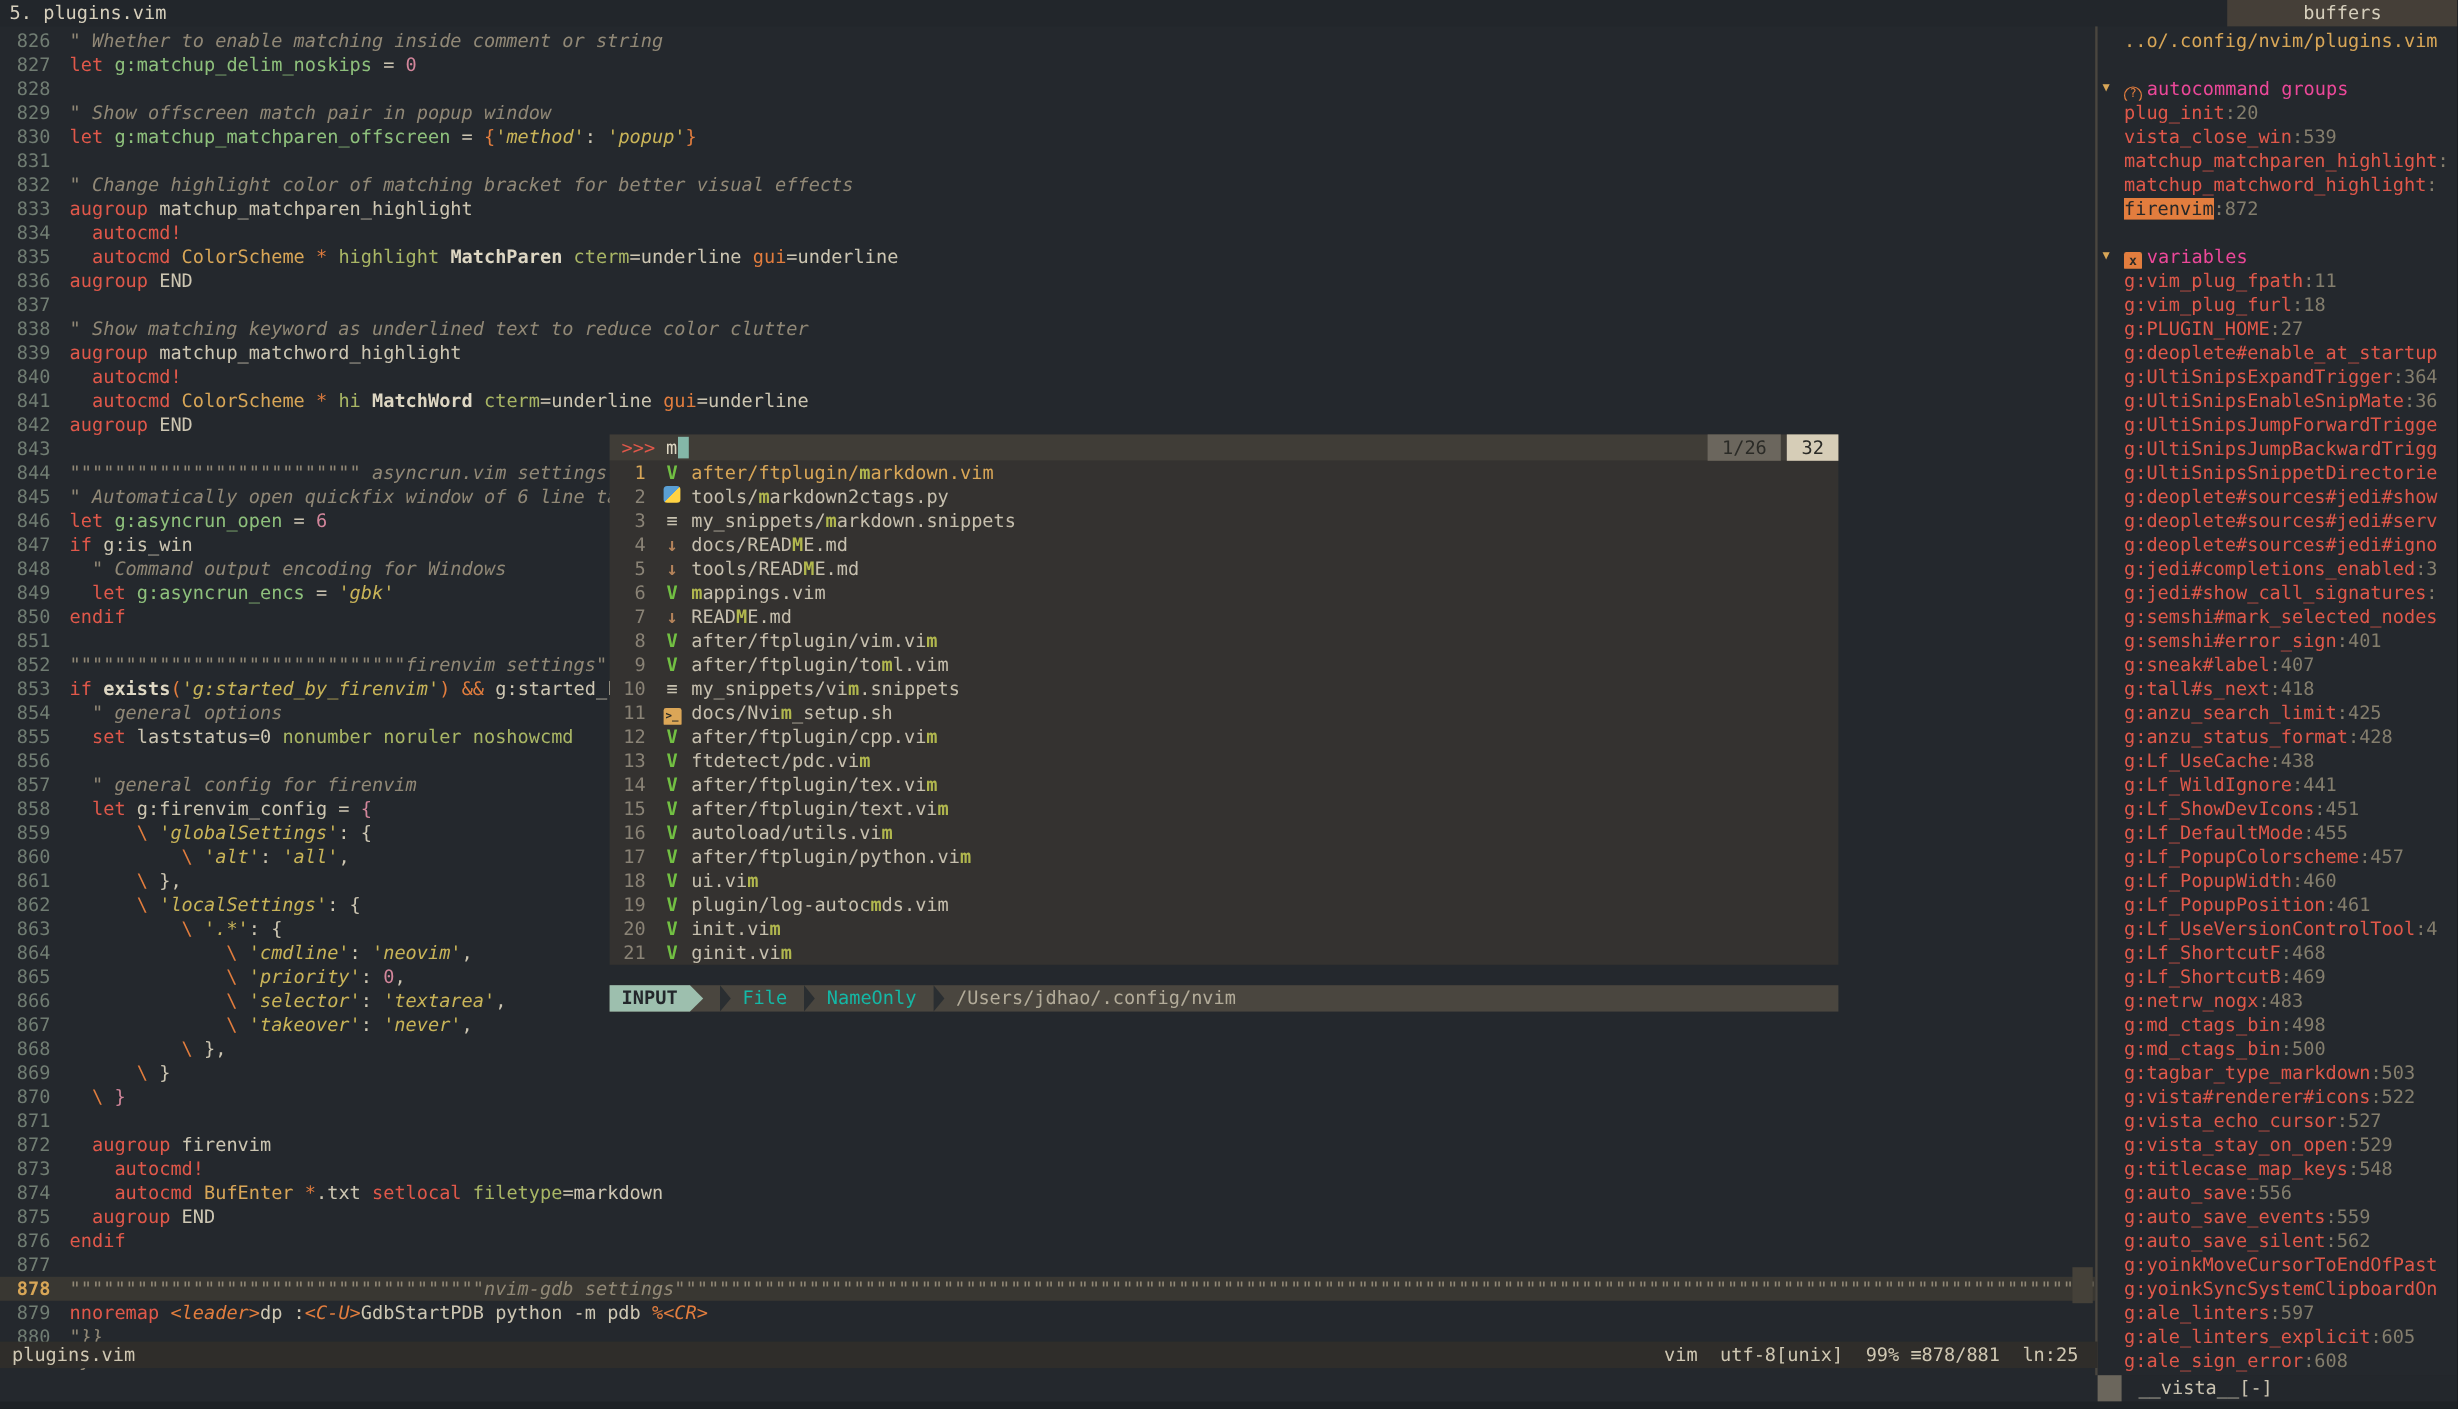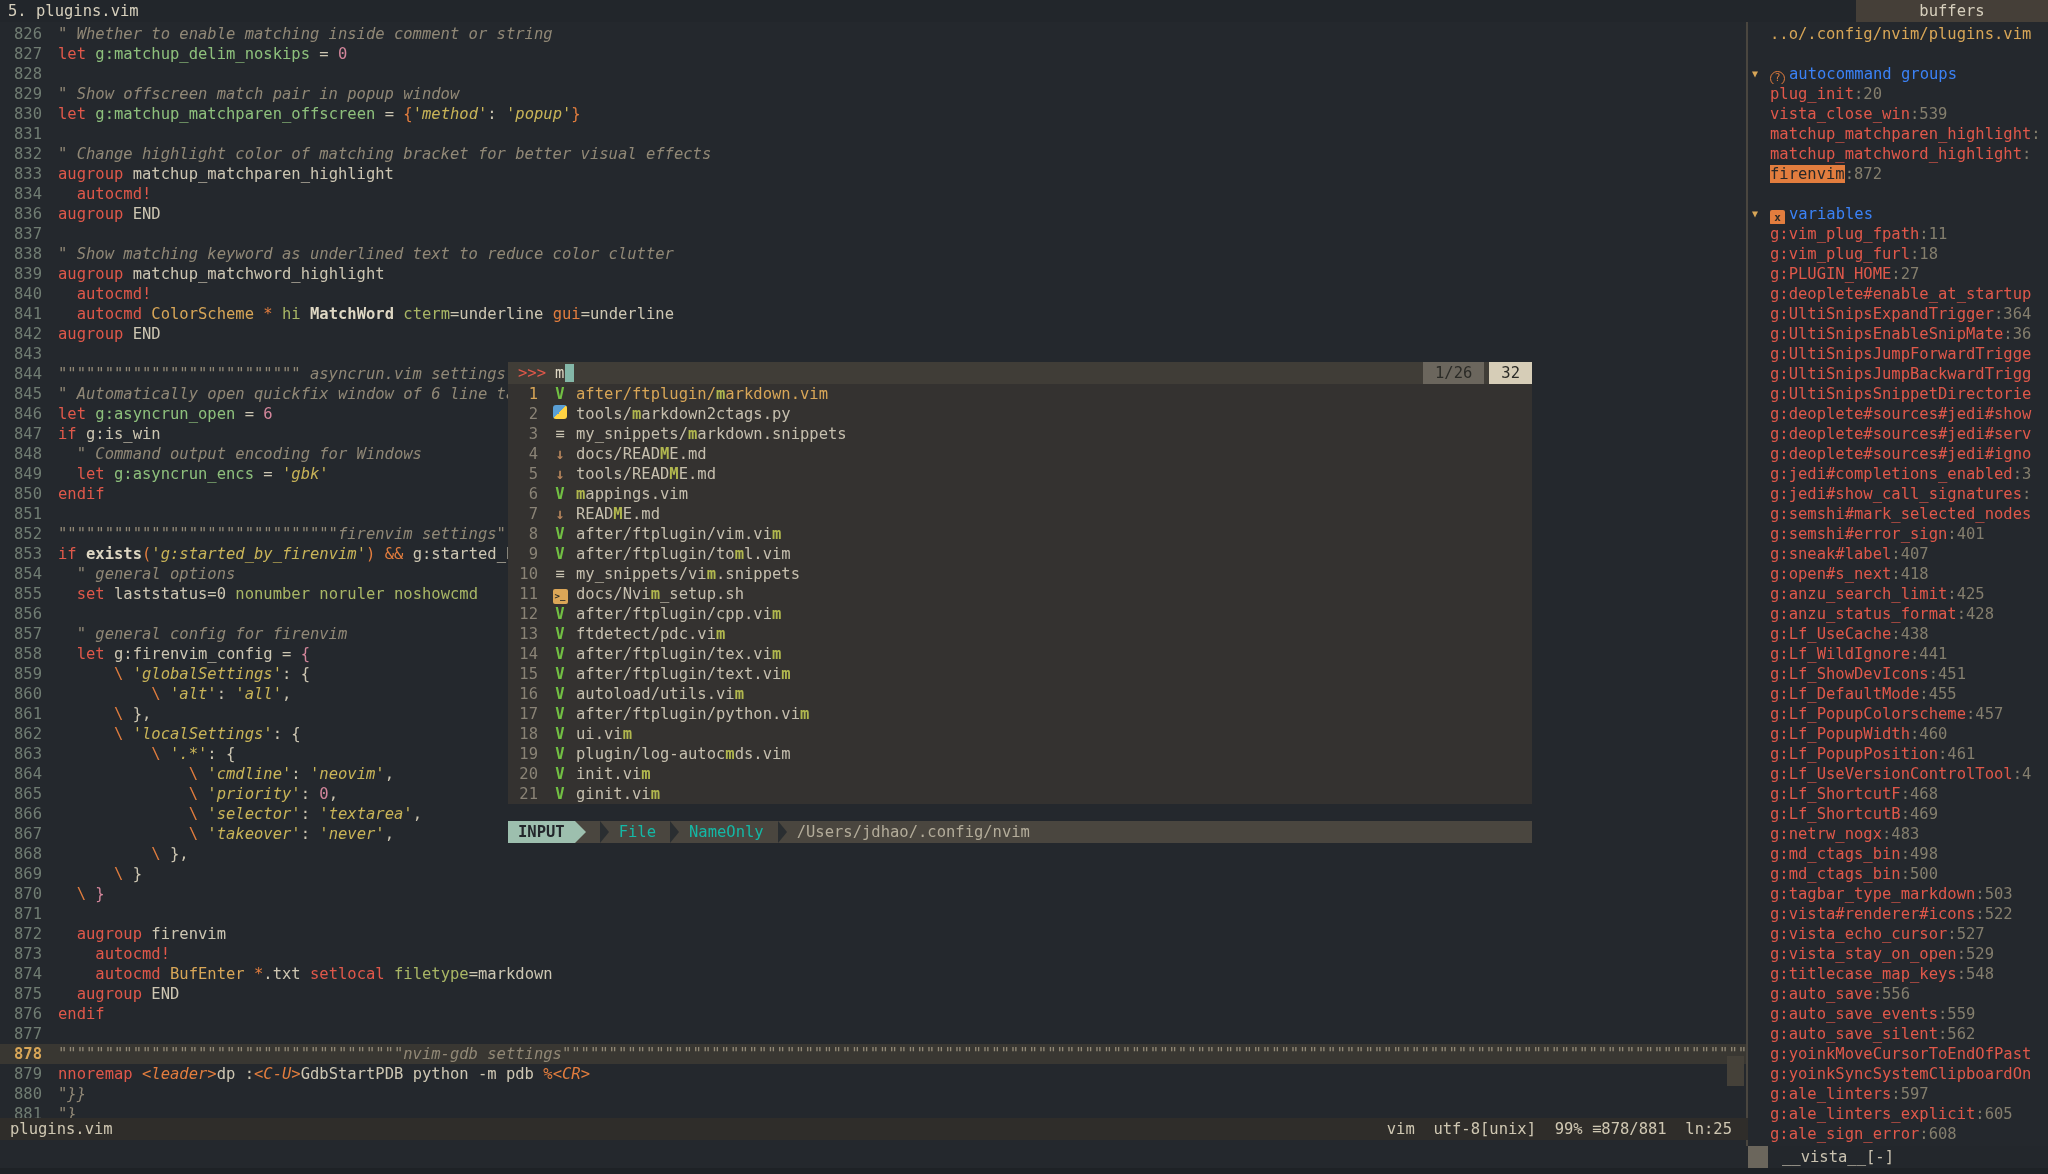--- a/index.html
+++ b/index.html
@@ -67,21 +67,21 @@
   #popup-status .ppath { color:#b3ac9a; }
   
   #sidebar { position:absolute; left:1748px; top:22px; width:300px; height:1124px; overflow:hidden; padding-top:2px; }
   .srow { height:20px; white-space:pre; overflow:hidden; padding-left:22px; position:relative; }
   .srow .fold { position:absolute; left:4px; top:0; color:#d8a657; font-size:10px; }
   .srow.title { color:#d8a657; }
   .srow .gicon-q { display:inline-block; width:15px; height:15px; border:1.5px solid #e27d3e; border-radius:50%;
                    color:#e27d3e; font-size:10px; line-height:12px; text-align:center; margin-right:4px; vertical-align:-2px; }
   .srow .gicon-x { display:inline-block; width:15px; height:15px; background:#e27d3e; border-radius:2px;
                    color:#2b2b27; font-size:11px; line-height:15px; font-weight:bold; text-align:center; margin-right:4px; vertical-align:-2px; }
-  .srow .glabel { color:#3b82f6; }
+  .srow .glabel { color:#ec4899; }
   .srow .ename { color:#e0584a; }
   .srow .ename.hl { background:#e27d3e; color:#282828; }
   .srow .ecount { color:#847e6d; }
   
   #statusline { position:absolute; left:0; top:1118px; width:1748px; height:22px; background:#2f2d2a;
     color:#cfc7b2; display:flex; align-items:center; }
   #statusline .sl-left { padding-left:10px; white-space:pre; }
   #statusline .sl-right { margin-left:auto; padding-right:16px; white-space:pre; }
   #vista-status { position:absolute; left:1748px; top:1146px; width:300px; height:22px; background:#23272c;
     color:#c9c2b0; display:flex; align-items:center; }
@@ -102,20 +102,21 @@
   <div id="editor">
       <div class="line"><span class="ln">826</span><span class="lt"><span class="seg-c">" Whether to enable matching inside comment or string</span></span></div>
       <div class="line"><span class="ln">827</span><span class="lt"><span class="seg-k">let</span><span class="seg-fg"> </span><span class="seg-id">g:matchup_delim_noskips</span><span class="seg-fg"> = </span><span class="seg-num">0</span></span></div>
       <div class="line"><span class="ln">828</span><span class="lt"></span></div>
       <div class="line"><span class="ln">829</span><span class="lt"><span class="seg-c">" Show offscreen match pair in popup window</span></span></div>
       <div class="line"><span class="ln">830</span><span class="lt"><span class="seg-k">let</span><span class="seg-fg"> </span><span class="seg-id">g:matchup_matchparen_offscreen</span><span class="seg-fg"> = </span><span class="seg-o">{</span><span class="seg-str">'method'</span><span class="seg-fg">: </span><span class="seg-str">'popup'</span><span class="seg-o">}</span></span></div>
       <div class="line"><span class="ln">831</span><span class="lt"></span></div>
       <div class="line"><span class="ln">832</span><span class="lt"><span class="seg-c">" Change highlight color of matching bracket for better visual effects</span></span></div>
       <div class="line"><span class="ln">833</span><span class="lt"><span class="seg-k">augroup</span><span class="seg-fg"> matchup_matchparen_highlight</span></span></div>
       <div class="line"><span class="ln">834</span><span class="lt"><span class="seg-k">  autocmd!</span></span></div>
+      <div class="line"><span class="ln">835</span><span class="lt"><span class="seg-k">  autocmd</span><span class="seg-y"> ColorScheme</span><span class="seg-o"> *</span><span class="seg-g"> highlight</span><span class="seg-b"> MatchParen</span><span class="seg-g"> cterm</span><span class="seg-fg">=underline</span><span class="seg-o"> gui</span><span class="seg-fg">=underline</span></span></div>
       <div class="line"><span class="ln">836</span><span class="lt"><span class="seg-k">augroup</span><span class="seg-fg"> END</span></span></div>
       <div class="line"><span class="ln">837</span><span class="lt"></span></div>
       <div class="line"><span class="ln">838</span><span class="lt"><span class="seg-c">" Show matching keyword as underlined text to reduce color clutter</span></span></div>
       <div class="line"><span class="ln">839</span><span class="lt"><span class="seg-k">augroup</span><span class="seg-fg"> matchup_matchword_highlight</span></span></div>
       <div class="line"><span class="ln">840</span><span class="lt"><span class="seg-k">  autocmd!</span></span></div>
       <div class="line"><span class="ln">841</span><span class="lt"><span class="seg-k">  autocmd</span><span class="seg-y"> ColorScheme</span><span class="seg-o"> *</span><span class="seg-g"> hi</span><span class="seg-b"> MatchWord</span><span class="seg-g"> cterm</span><span class="seg-fg">=underline</span><span class="seg-o"> gui</span><span class="seg-fg">=underline</span></span></div>
       <div class="line"><span class="ln">842</span><span class="lt"><span class="seg-k">augroup</span><span class="seg-fg"> END</span></span></div>
       <div class="line"><span class="ln">843</span><span class="lt"></span></div>
       <div class="line"><span class="ln">844</span><span class="lt"><span class="seg-c">"""""""""""""""""""""""""" asyncrun.vim settings""""""""""""""""""""""""""""""</span></span></div>
       <div class="line"><span class="ln">845</span><span class="lt"><span class="seg-c">" Automatically open quickfix window of 6 line tall</span></span></div>
@@ -224,21 +225,21 @@
       <div class="srow"><span class="ename">g:UltiSnipsJumpBackwardTrigg</span></div>
       <div class="srow"><span class="ename">g:UltiSnipsSnippetDirectorie</span></div>
       <div class="srow"><span class="ename">g:deoplete#sources#jedi#show</span></div>
       <div class="srow"><span class="ename">g:deoplete#sources#jedi#serv</span></div>
       <div class="srow"><span class="ename">g:deoplete#sources#jedi#igno</span></div>
       <div class="srow"><span class="ename">g:jedi#completions_enabled</span><span class="ecount">:3</span></div>
       <div class="srow"><span class="ename">g:jedi#show_call_signatures</span><span class="ecount">:</span></div>
       <div class="srow"><span class="ename">g:semshi#mark_selected_nodes</span></div>
       <div class="srow"><span class="ename">g:semshi#error_sign</span><span class="ecount">:401</span></div>
       <div class="srow"><span class="ename">g:sneak#label</span><span class="ecount">:407</span></div>
-      <div class="srow"><span class="ename">g:open#s_next</span><span class="ecount">:418</span></div>
+      <div class="srow"><span class="ename">g:tall#s_next</span><span class="ecount">:418</span></div>
       <div class="srow"><span class="ename">g:anzu_search_limit</span><span class="ecount">:425</span></div>
       <div class="srow"><span class="ename">g:anzu_status_format</span><span class="ecount">:428</span></div>
       <div class="srow"><span class="ename">g:Lf_UseCache</span><span class="ecount">:438</span></div>
       <div class="srow"><span class="ename">g:Lf_WildIgnore</span><span class="ecount">:441</span></div>
       <div class="srow"><span class="ename">g:Lf_ShowDevIcons</span><span class="ecount">:451</span></div>
       <div class="srow"><span class="ename">g:Lf_DefaultMode</span><span class="ecount">:455</span></div>
       <div class="srow"><span class="ename">g:Lf_PopupColorscheme</span><span class="ecount">:457</span></div>
       <div class="srow"><span class="ename">g:Lf_PopupWidth</span><span class="ecount">:460</span></div>
       <div class="srow"><span class="ename">g:Lf_PopupPosition</span><span class="ecount">:461</span></div>
       <div class="srow"><span class="ename">g:Lf_UseVersionControlTool</span><span class="ecount">:4</span></div>

